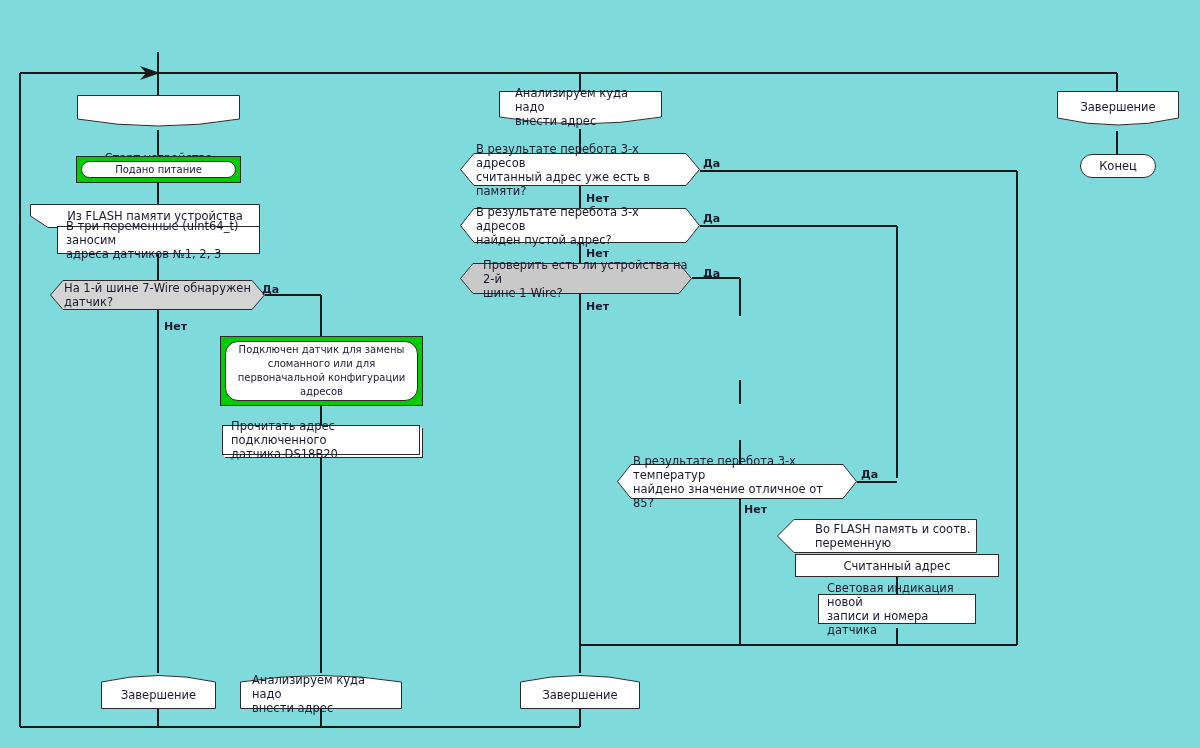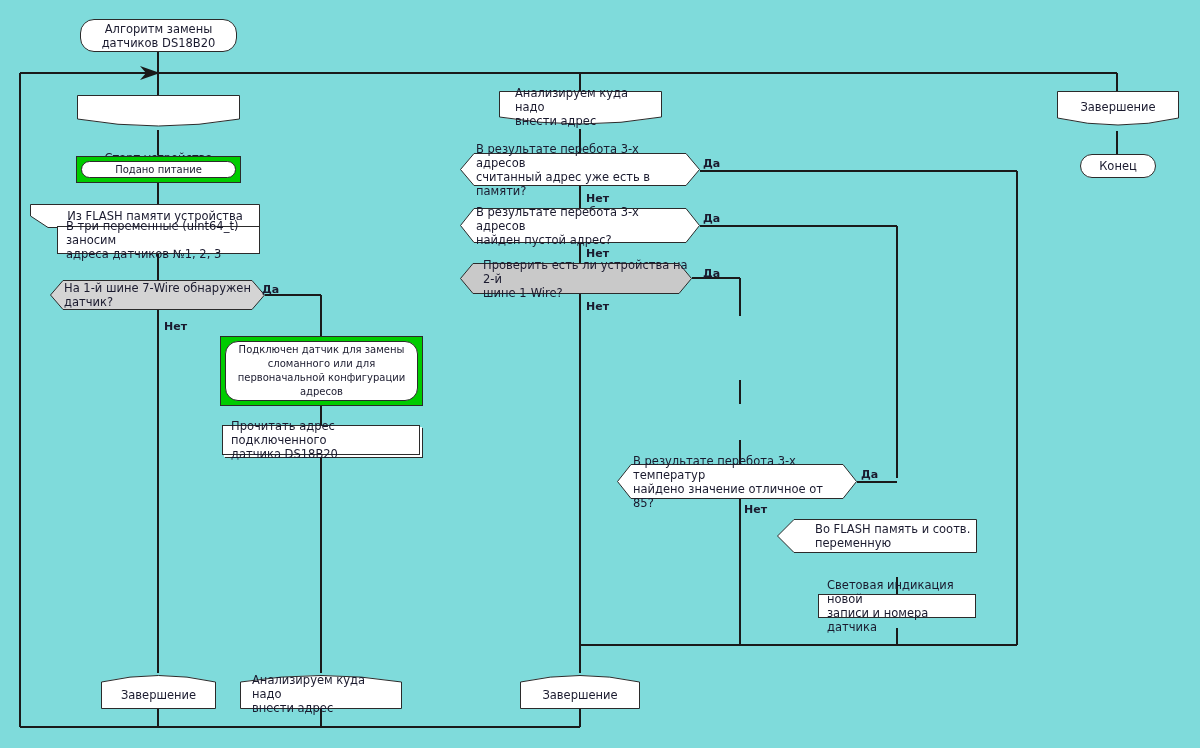--- a/index.html
+++ b/index.html
@@ -142,22 +142,20 @@
       <line x1="897" y1="519" x2="897" y2="519"></line>
       <line x1="897" y1="577" x2="897" y2="594"></line>
       <line x1="897" y1="628" x2="897" y2="645"></line>
 
       <line x1="580" y1="645" x2="1017" y2="645"></line>
     </g>
 
     <polygon points="140,66 160,73 140,80 146,73" fill="#1a1a1a" stroke="none"></polygon>
   </svg>
 
-  <div class="node round" style="left:80px;top:19px;width:157px;height:33px;">Алгоритм замены
-датчиков DS18B20</div>
 
   <div class="shape" style="left:77px;top:95px;width:163px;height:36px;">
     <svg width="163" height="36" viewBox="0 0 163 36">
       <path d="M0.5 0.5 H162.5 V24 Q81.5 38 0.5 24 Z" fill="#ffffff" stroke="#2b2b2b" stroke-width="1"></path>
     </svg>
     <div class="lbl center" style="left:0;top:0;width:163px;height:30px;justify-content:center;margin-top:48px;">Старт устройства</div>
   </div>
 
   <div class="greenbox" style="left:76px;top:156px;width:165px;height:27px;">
     <div class="inner center">Подано питание</div>
@@ -244,22 +242,23 @@
   <div class="edgelabel" style="left:744px;top:503px;">Нет</div>
 
   <div class="shape" style="left:777px;top:519px;width:200px;height:34px;">
     <svg width="200" height="34" viewBox="0 0 200 34">
       <path d="M17 0.5 H199.5 V33.5 H17 L0.5 17 Z" fill="#ffffff" stroke="#2b2b2b" stroke-width="1"></path>
     </svg>
     <div class="lbl" style="left:38px;top:0;width:160px;height:34px;">Во FLASH память и соотв.
 переменную</div>
   </div>
 
-
-  <div class="node rect" style="left:818px;top:594px;width:158px;height:24px;">Световая индикация новой
+  <div class="node rect center" style="left:795px;top:554px;width:204px;height:23px;">Считанный адрес</div>
+
+  <div class="node rect" style="left:818px;top:594px;width:158px;height:30px;">Световая индикация новой
 записи и номера датчика</div>
 
   <div class="shape" style="left:1057px;top:91px;width:122px;height:40px;">
     <svg width="122" height="40" viewBox="0 0 122 40">
       <path d="M0.5 0.5 H121.5 V27 Q61 41 0.5 27 Z" fill="#ffffff" stroke="#2b2b2b" stroke-width="1"></path>
     </svg>
     <div class="lbl center" style="left:0;top:0;width:122px;height:32px;justify-content:center;">Завершение</div>
   </div>
 
   <div class="node round" style="left:1080px;top:154px;width:76px;height:24px;">Конец</div>

